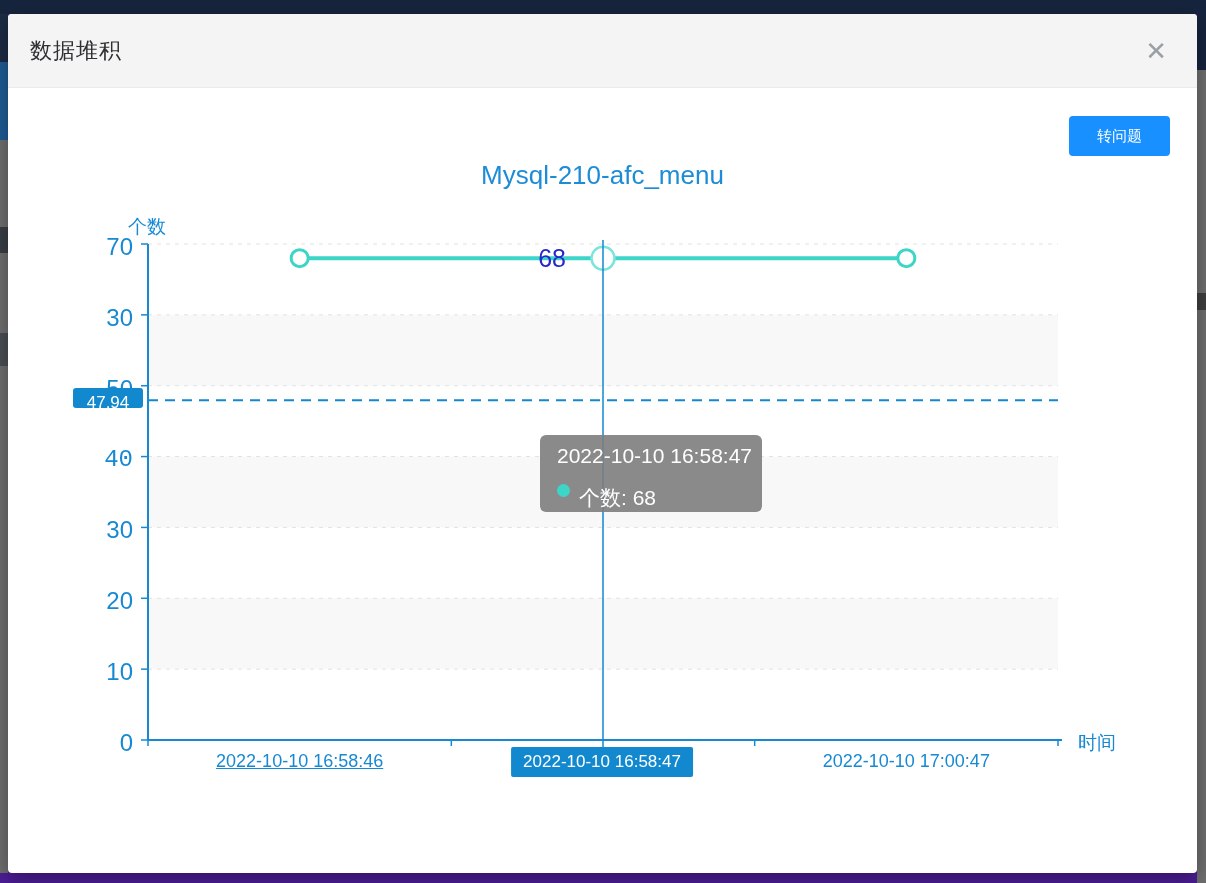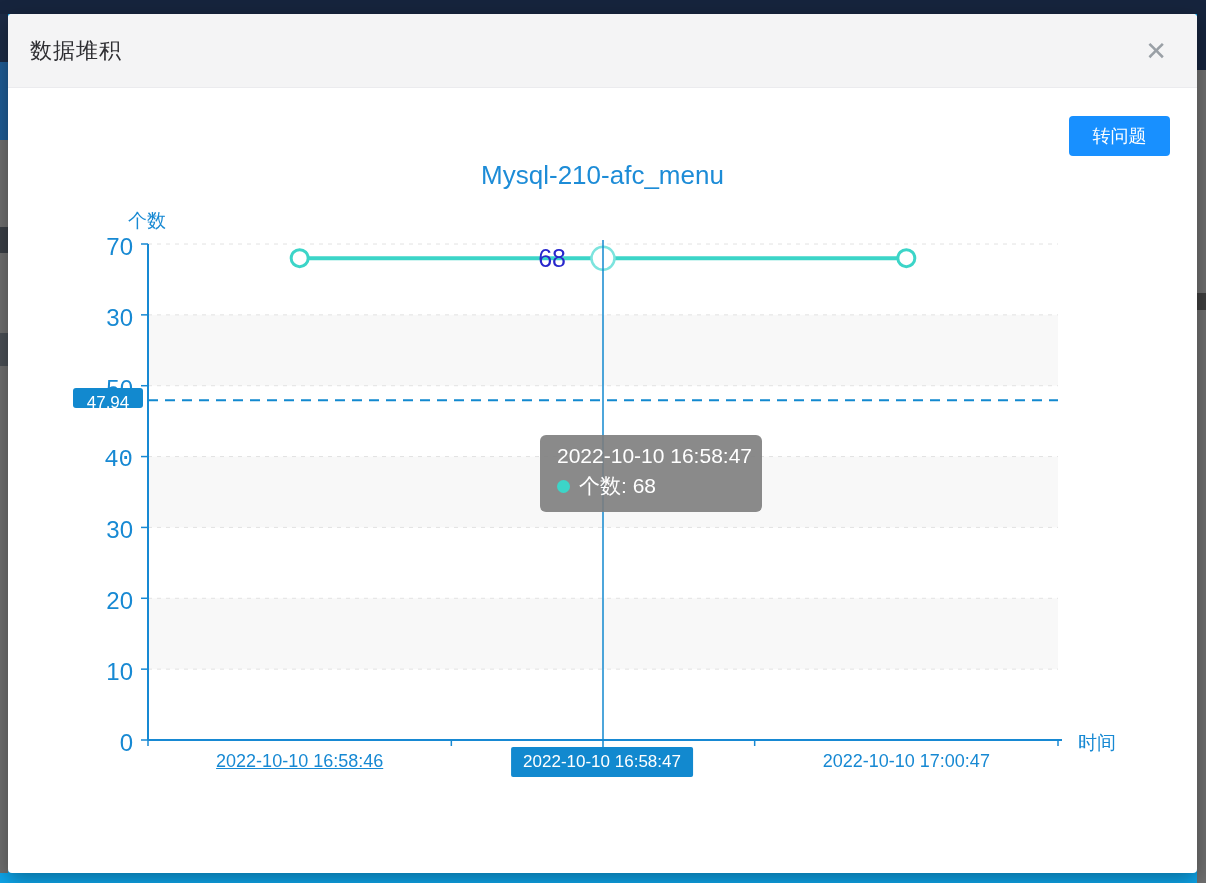--- a/index.html
+++ b/index.html
@@ -1,49 +1,49 @@
 <!DOCTYPE html>
 <html><head>
 <meta charset="utf-8">
 <style>
   *{margin:0;padding:0;box-sizing:border-box}
   html,body{width:1206px;height:883px;overflow:hidden;font-family:"Liberation Sans","DejaVu Sans",sans-serif}
-  .stage{position:relative;width:1206px;height:883px;background:#0ea5e9}
+  .stage{position:relative;width:1206px;height:883px;background:#4c1d95}
   .edge{position:absolute}
   .edge-top{left:0;top:0;width:1206px;height:14px;background:#16243d}
   .edge-right-navy{left:1197px;top:0;width:9px;height:70px;background:#16243d}
   .edge-right-gray{left:1197px;top:70px;width:9px;height:813px;background:#6f6f6f}
   .edge-right-patch{left:1197px;top:293px;width:9px;height:17px;background:#3f3f3f}
   .edge-left-navy{left:0;top:14px;width:8px;height:48px;background:#1c2b45}
   .edge-left-blue{left:0;top:62px;width:8px;height:78px;background:#1f5c95}
   .edge-left-gray{left:0;top:140px;width:8px;height:733px;background:#6f6f6f}
   .edge-left-patch1{left:0;top:227px;width:8px;height:26px;background:#3a3f46}
   .edge-left-patch2{left:0;top:333px;width:8px;height:33px;background:#4a4f55}
 
   .modal{position:absolute;left:8px;top:14px;width:1189px;height:859px;background:#fff;border-radius:4px;box-shadow:0 6px 20px rgba(0,0,0,.35)}
   .modal-header{position:relative;height:74px;background:#f4f4f5;border-bottom:1px solid #ebebee;border-radius:4px 4px 0 0}
   .modal-title{position:absolute;left:22px;top:50%;transform:translateY(-50%);font-size:22px;color:#2f2f33;letter-spacing:1px}
   .close{position:absolute;right:30px;top:50%;transform:translateY(-50%);font-size:26px;color:#9aa0a6;font-weight:200;line-height:1;cursor:pointer}
 
-  .convert-btn{position:absolute;left:1061px;top:102px;width:101px;height:40px;border:none;border-radius:4px;color:#fff;font-size:18px;cursor:pointer;font-family:inherit}
+  .convert-btn{position:absolute;left:1061px;top:102px;width:101px;height:40px;border:none;border-radius:4px;color:#fff;font-size:15px;cursor:pointer;font-family:inherit}
 
   .chart-title{position:absolute;left:0;width:100%;top:146px;text-align:center;font-size:26px;color:#1d8cd7}
-  .axis-name-y{position:absolute;left:106px;top:194px;width:66px;text-align:center;font-size:19px;color:#1789d3}
+  .axis-name-y{position:absolute;left:106px;top:200px;width:66px;text-align:center;font-size:19px;color:#1789d3}
   .axis-name-x{position:absolute;left:1070px;top:716px;font-size:19px;color:#1789d3}
   #chart-layer{position:absolute;left:0;top:0;width:100%;height:100%}
   .y-tick{position:absolute;left:80px;width:45px;text-align:right;font-size:24px;color:#1789d3}
   .x-tick{position:absolute;top:737px;transform:translateX(-50%);font-size:18px;color:#1789d3;white-space:nowrap}
 
   .point-label{position:absolute;left:558px;top:244px;transform:translate(-100%,-50%);font-size:25px;color:#2727cc}
   .markline-label{position:absolute;left:65px;top:374px;width:70px;height:20px;line-height:29px;text-align:center;color:#fff;font-size:17px;border-radius:3px}
   .pointer-label{position:absolute;left:594px;top:733px;transform:translateX(-50%);padding:5px 12px;color:#fff;font-size:17px;border-radius:2px;white-space:nowrap}
 
   .tooltip{position:absolute;left:532px;top:421px;width:222px;height:77px;border-radius:6px;background:rgba(125,125,125,.9);padding:9px 0 0 17px;color:#fff}
   .tooltip-line1{font-size:21px}
-  .tooltip-line2{margin-top:4px;font-size:21px;display:flex;align-items:center}
+  .tooltip-line2{margin-top:16px;font-size:21px;display:flex;align-items:flex-start}
   .tooltip-dot{width:13px;height:13px;border-radius:50%;margin-right:9px;display:inline-block;flex:0 0 auto}
 </style>
 </head>
 <body>
 
 <div class="stage">
 
   <div class="edge edge-top"></div>
   <div class="edge edge-right-navy"></div>
   <div class="edge edge-right-gray"></div>

